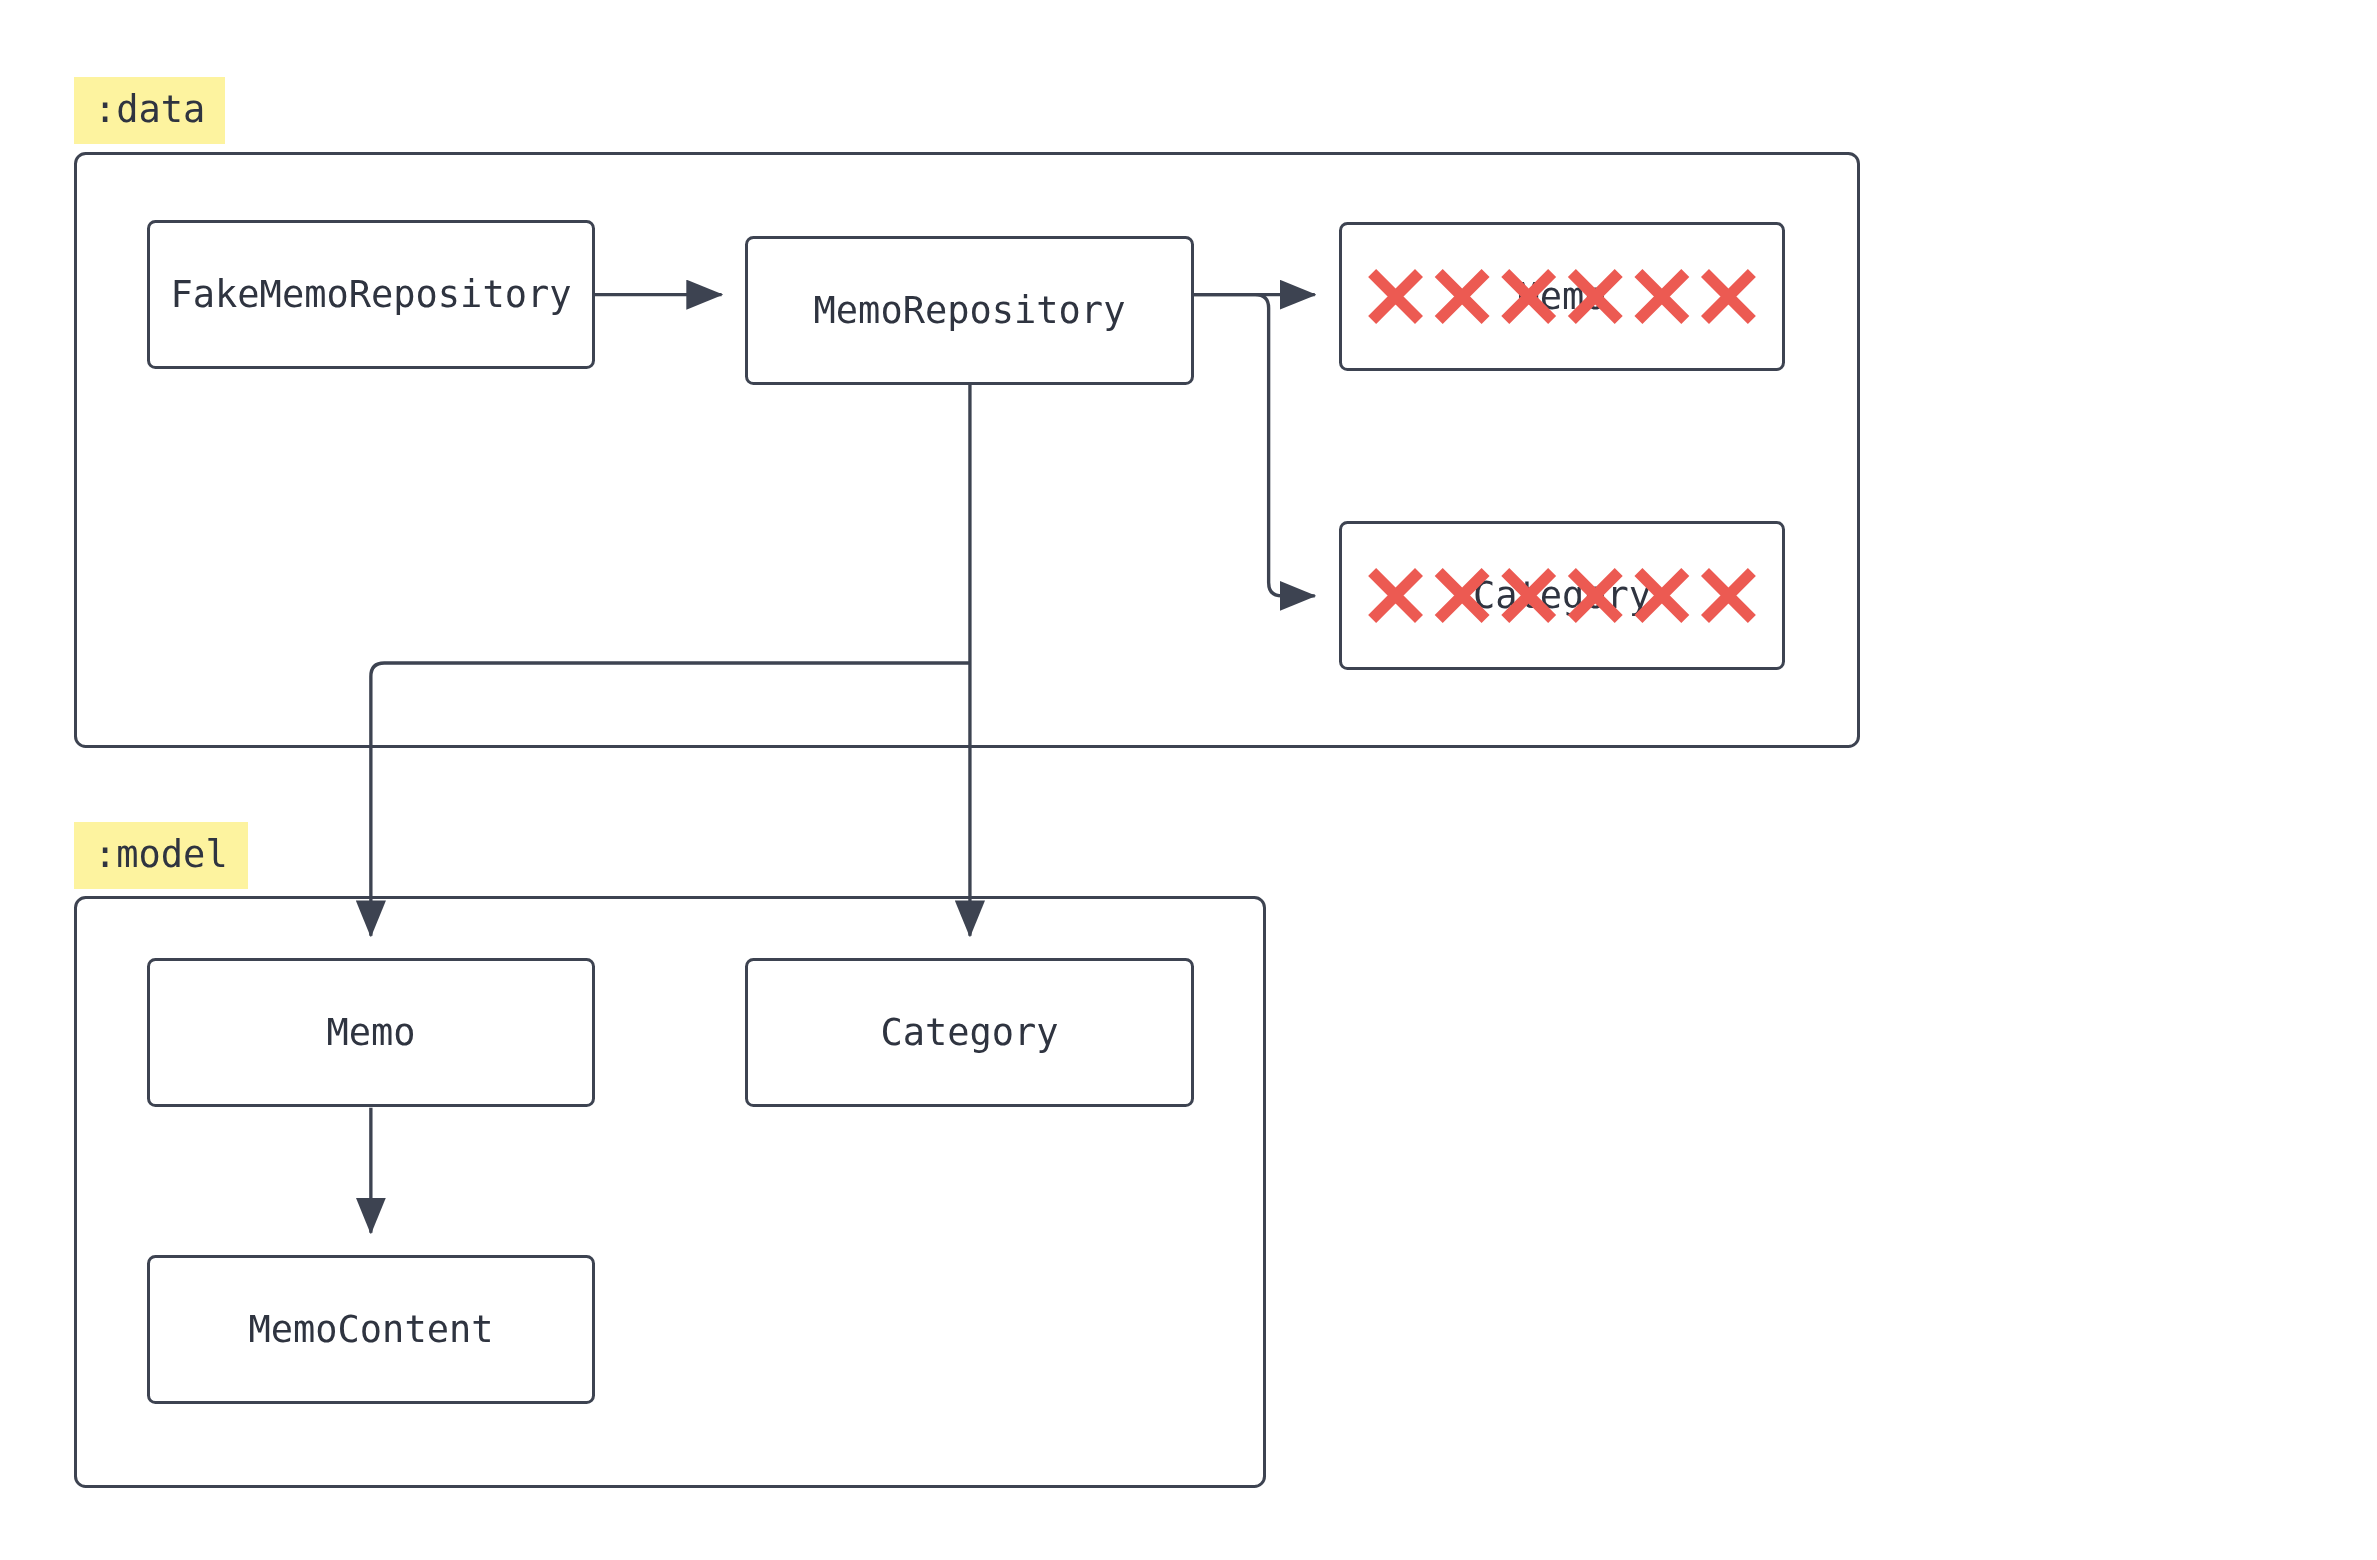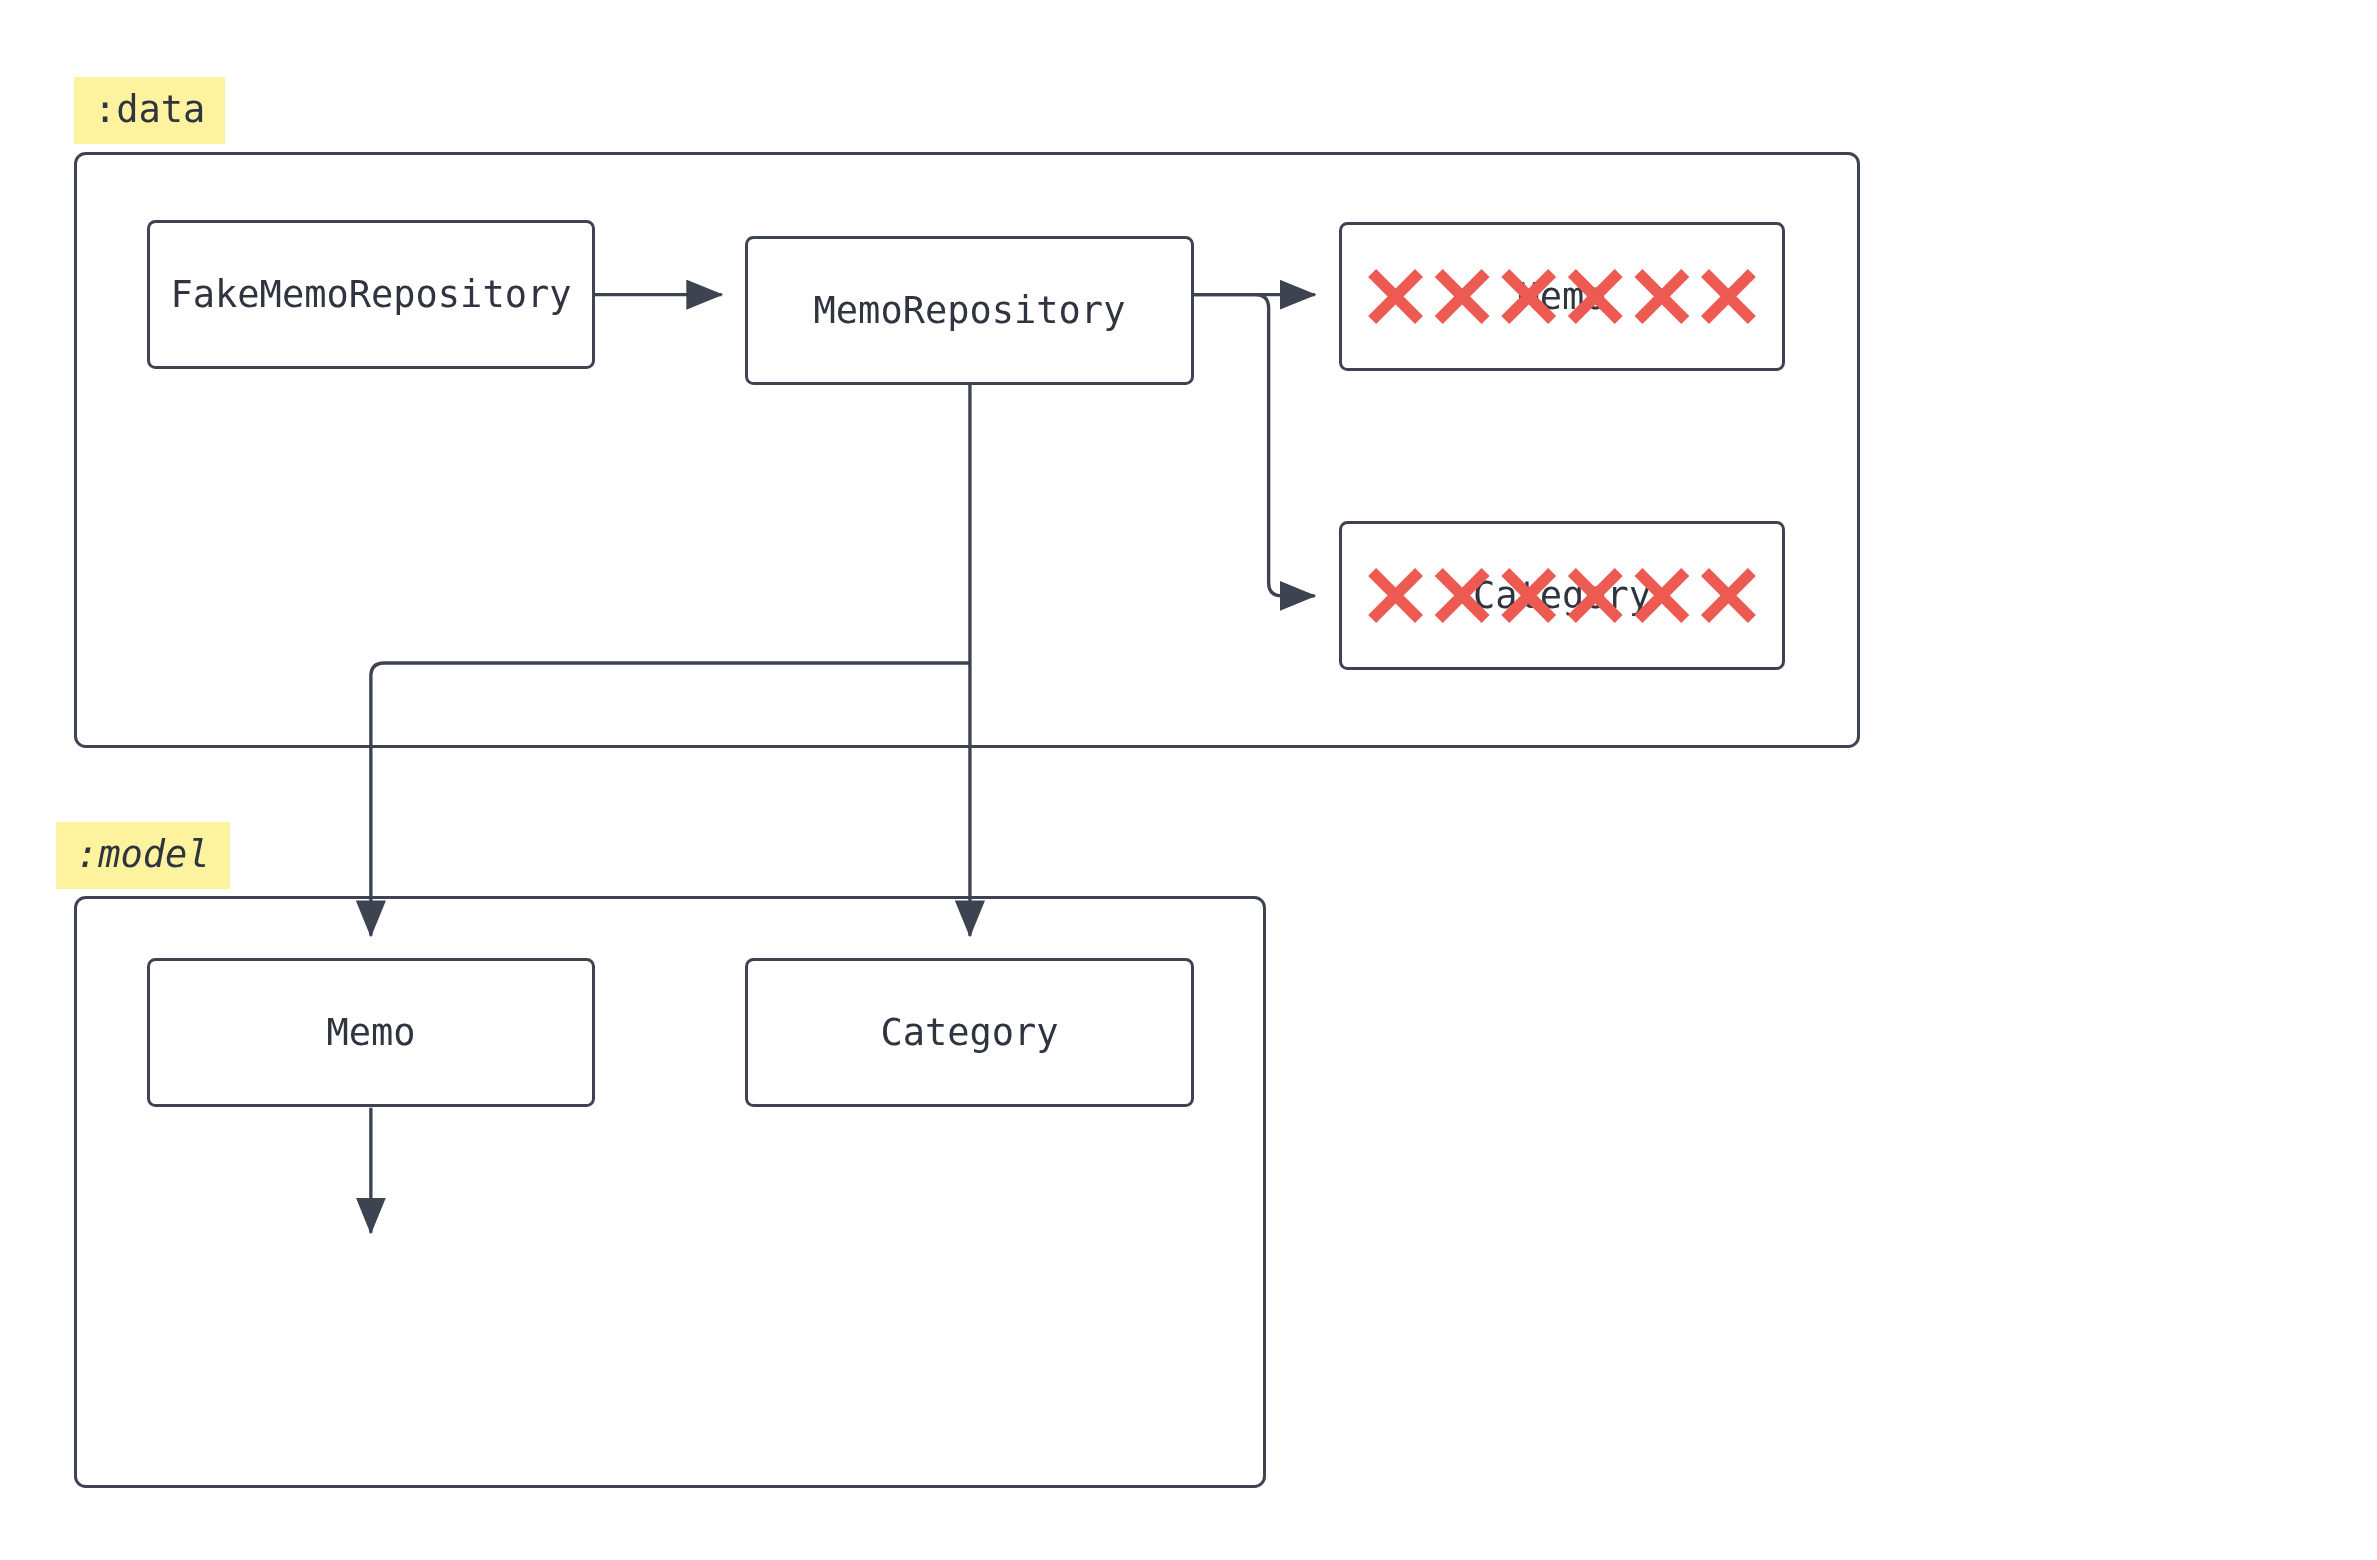--- a/index.html
+++ b/index.html
@@ -91,21 +91,21 @@
         <path d="M 1156 440 L 1156 1115" marker-end="url(#arrowhead)"></path>
         <path d="M 1156 790 L 458 790 Q 442 790 442 806 L 442 1115" marker-end="url(#arrowhead)"></path>
         <path d="M 442 1320 L 442 1469" marker-end="url(#arrowhead)"></path>
       </g>
   </svg>
 
   <div class="cluster" style="left:74px; top:152px; width:1786px; height:596px;"></div>
   <div class="cluster-label" style="left:74px; top:77px;">:data</div>
 
   <div class="cluster" style="left:74px; top:896px; width:1192px; height:592px;"></div>
-  <div class="cluster-label" style="left:56px; top:822px;font-style:italic;">:model</div>
+  <div class="cluster-label" style="left:74px; top:822px;">:model</div>
 
   <div class="node" style="left:147px; top:220px; width:448px; height:149px;">
     <span class="node-label">FakeMemoRepository</span>
   </div>
 
   <div class="node" style="left:745px; top:236px; width:449px; height:149px;">
     <span class="node-label">MemoRepository</span>
   </div>
 
   <div class="node" style="left:1339px; top:222px; width:446px; height:149px;">
@@ -133,15 +133,18 @@
   </div>
 
   <div class="node" style="left:147px; top:958px; width:448px; height:149px;">
     <span class="node-label">Memo</span>
   </div>
 
   <div class="node" style="left:745px; top:958px; width:449px; height:149px;">
     <span class="node-label">Category</span>
   </div>
 
+  <div class="node" style="left:147px; top:1255px; width:448px; height:149px;">
+    <span class="node-label">MemoContent</span>
+  </div>
 
 </div>
 
 
 </body></html>

